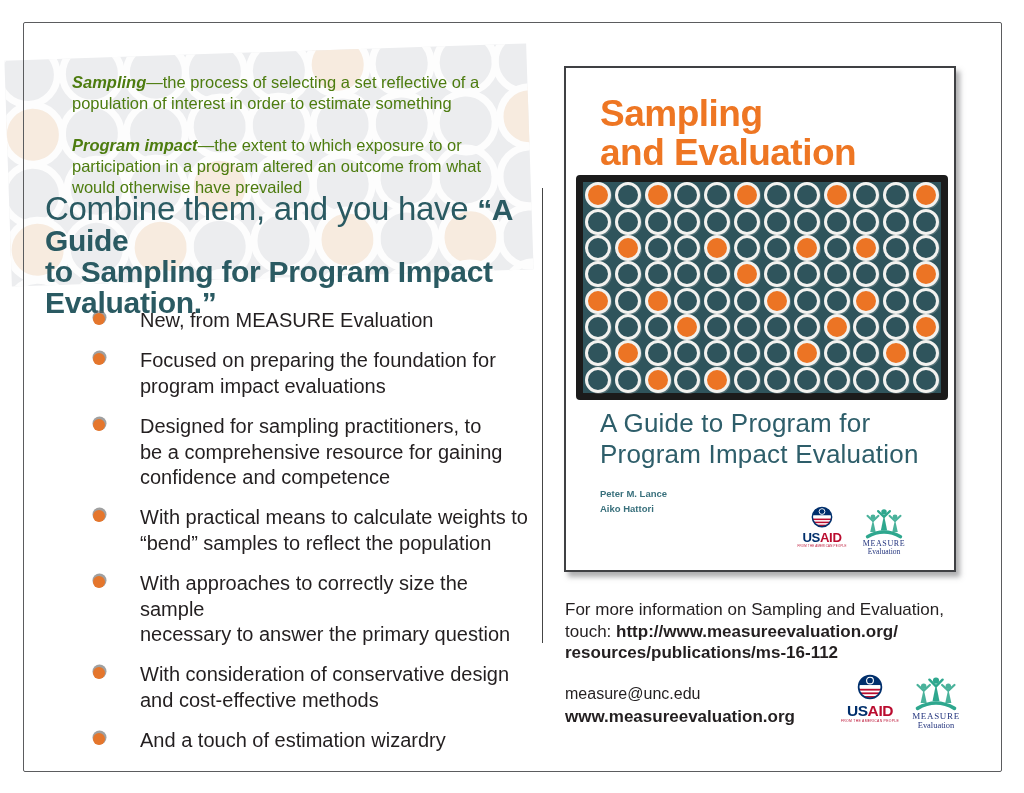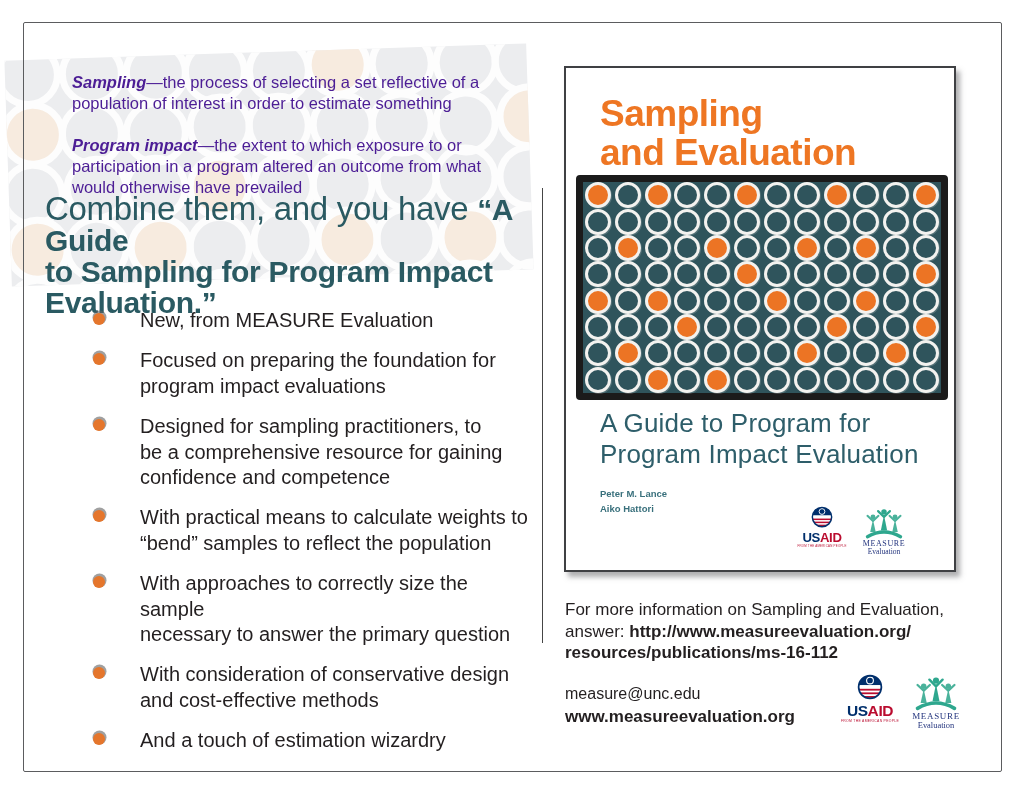--- a/index.html
+++ b/index.html
@@ -5,21 +5,21 @@
   html,body{margin:0;padding:0;background:#ffffff;}
   body{width:1024px;height:793px;font-family:"Liberation Sans",sans-serif;position:relative;}
   .canvas{position:absolute;left:0;top:0;width:1024px;height:793px;overflow:hidden;color:#231F20;background:#fff;}
   .frame{position:absolute;left:23px;top:22px;width:977px;height:748px;border:1.4px solid #5B5C5E;border-radius:2px;z-index:4;pointer-events:none;}
   
   .tilt-panel{position:absolute;left:8px;top:52px;width:522px;height:226px;background:#ECEDEF;transform:rotate(-1.9deg);overflow:hidden;z-index:1;}
   .pcircle{position:absolute;width:52px;height:52px;border:7px solid #FDFDFD;border-radius:50%;box-sizing:content-box;}
   .pcircle.peach{background:#F7EBDF;}
   
   .defs{position:absolute;left:72px;top:72px;width:462px;z-index:6;}
-  .def{margin:0 8px 21px 0;font-size:16.5px;line-height:1.27;color:#4c1d95;}
+  .def{margin:0 8px 21px 0;font-size:16.5px;line-height:1.27;color:#4d7c0f;}
   .def .term{font-weight:bold;font-style:italic;}
   
   .headline{position:absolute;left:45px;top:194px;width:502px;z-index:6;margin:0;color:#2A5A62;line-height:30px;letter-spacing:-0.3px;}
   .hl-lead{font-size:33px;font-weight:normal;}
   .hl-quote{font-size:30px;font-weight:bold;}
   
   .bullets{position:absolute;left:93px;top:308px;width:436px;list-style:none;margin:0;padding:0;z-index:6;}
   .bullets li{position:relative;padding-left:47px;margin-bottom:15px;font-size:20px;line-height:1.27;color:#231F20;}
   .dot{position:absolute;left:0;top:5px;width:12px;height:12px;border-radius:50%;background:#E5762C;box-shadow:0.5px -1.5px 0 1px rgba(96,96,96,.6);}
   
@@ -265,21 +265,21 @@
             <path d="M33 12 L25.5 4.5 M33 12 L40.5 4.5" stroke="#2EA78E" stroke-width="2.8" stroke-linecap="round" fill="none"></path>
             <text x="33" y="49" text-anchor="middle" font-family="Liberation Serif, serif" font-size="10.2" fill="#24357E" letter-spacing="0.8">MEASURE</text>
             <text x="33" y="59" text-anchor="middle" font-family="Liberation Serif, serif" font-size="9.6" fill="#24357E">Evaluation</text>
           </svg>
         </div>
     </div>
   </div>
 
   <div class="info">
     <div>For more information on Sampling and Evaluation,</div>
-    <div><span>answer: </span><span class="b">http://www.measureevaluation.org/</span></div>
+    <div><span>touch: </span><span class="b">http://www.measureevaluation.org/</span></div>
     <div class="b">resources/publications/ms-16-112</div>
   </div>
 
   <div class="contact">
     <div class="email">measure@unc.edu</div>
     <div class="web">www.measureevaluation.org</div>
   </div>
 
   <div class="bottom-logos">
     <div class="logo-usaid">

